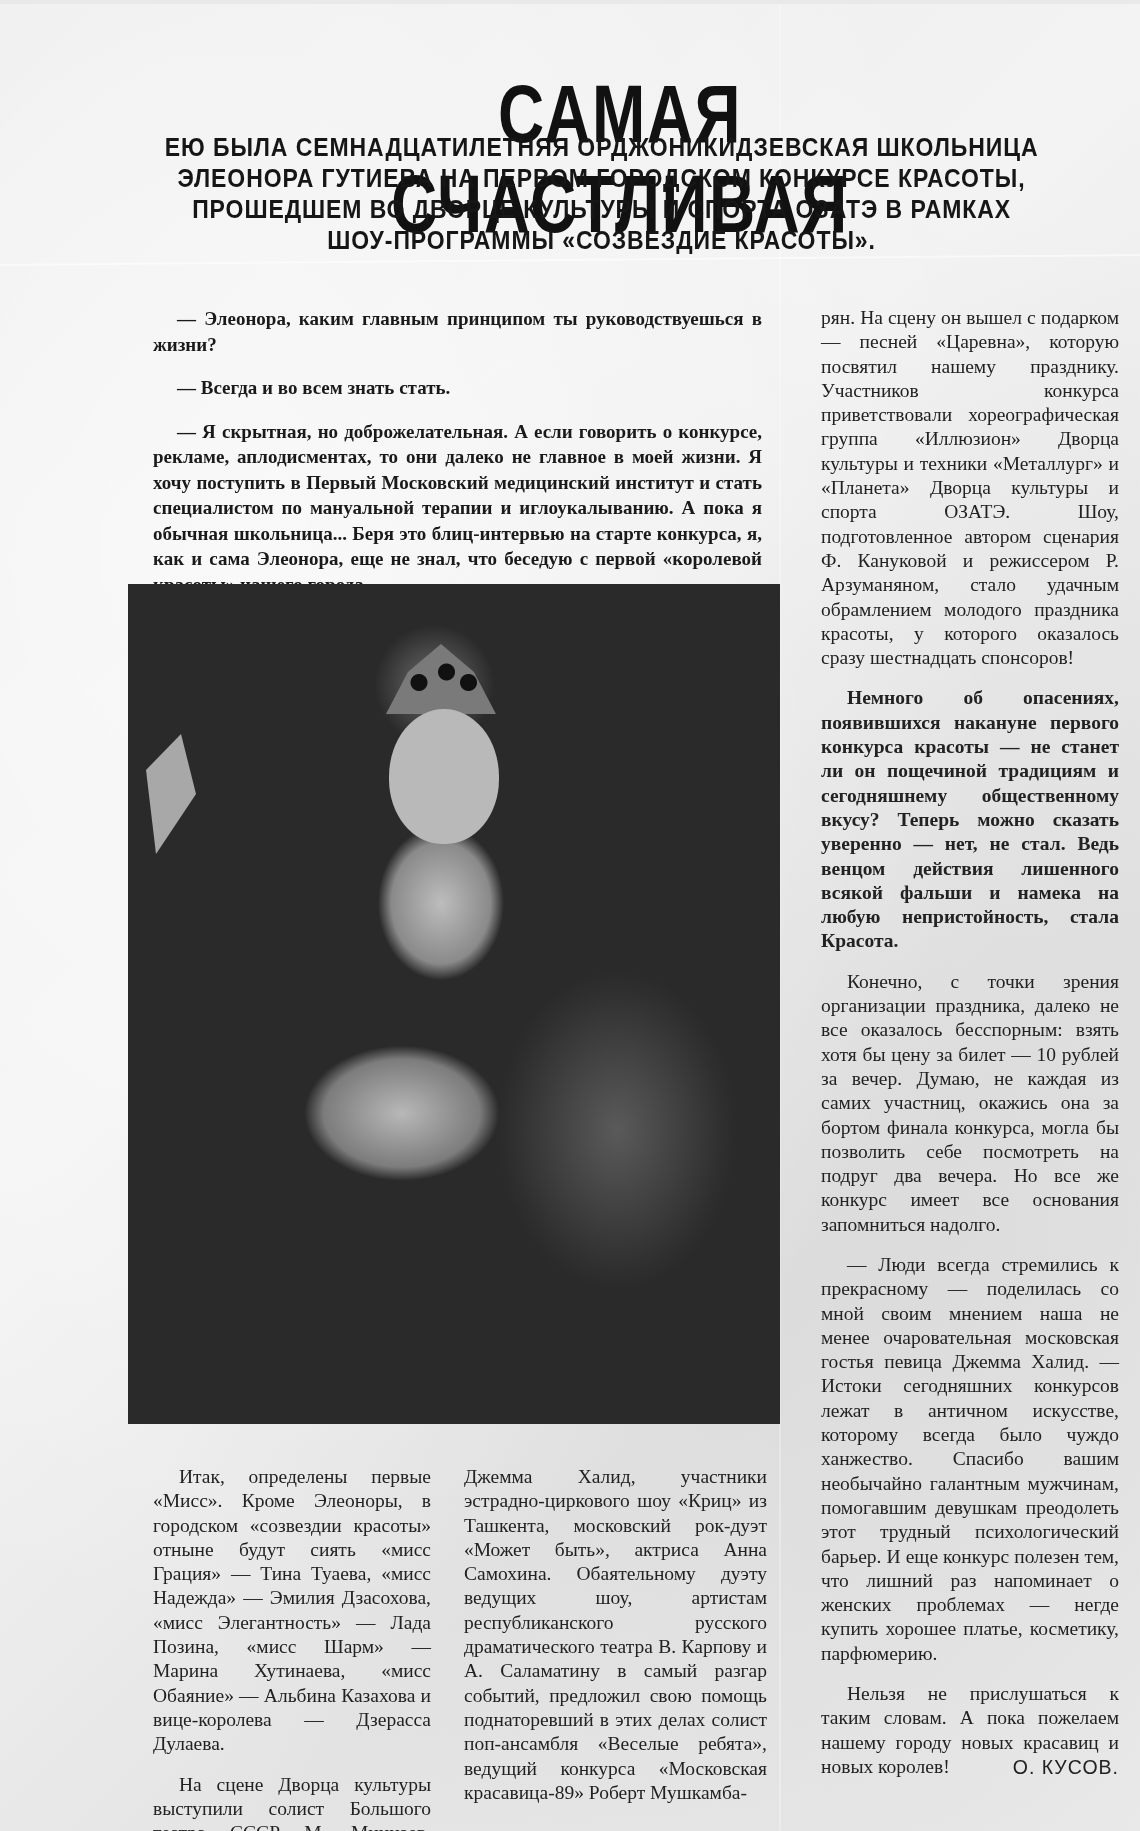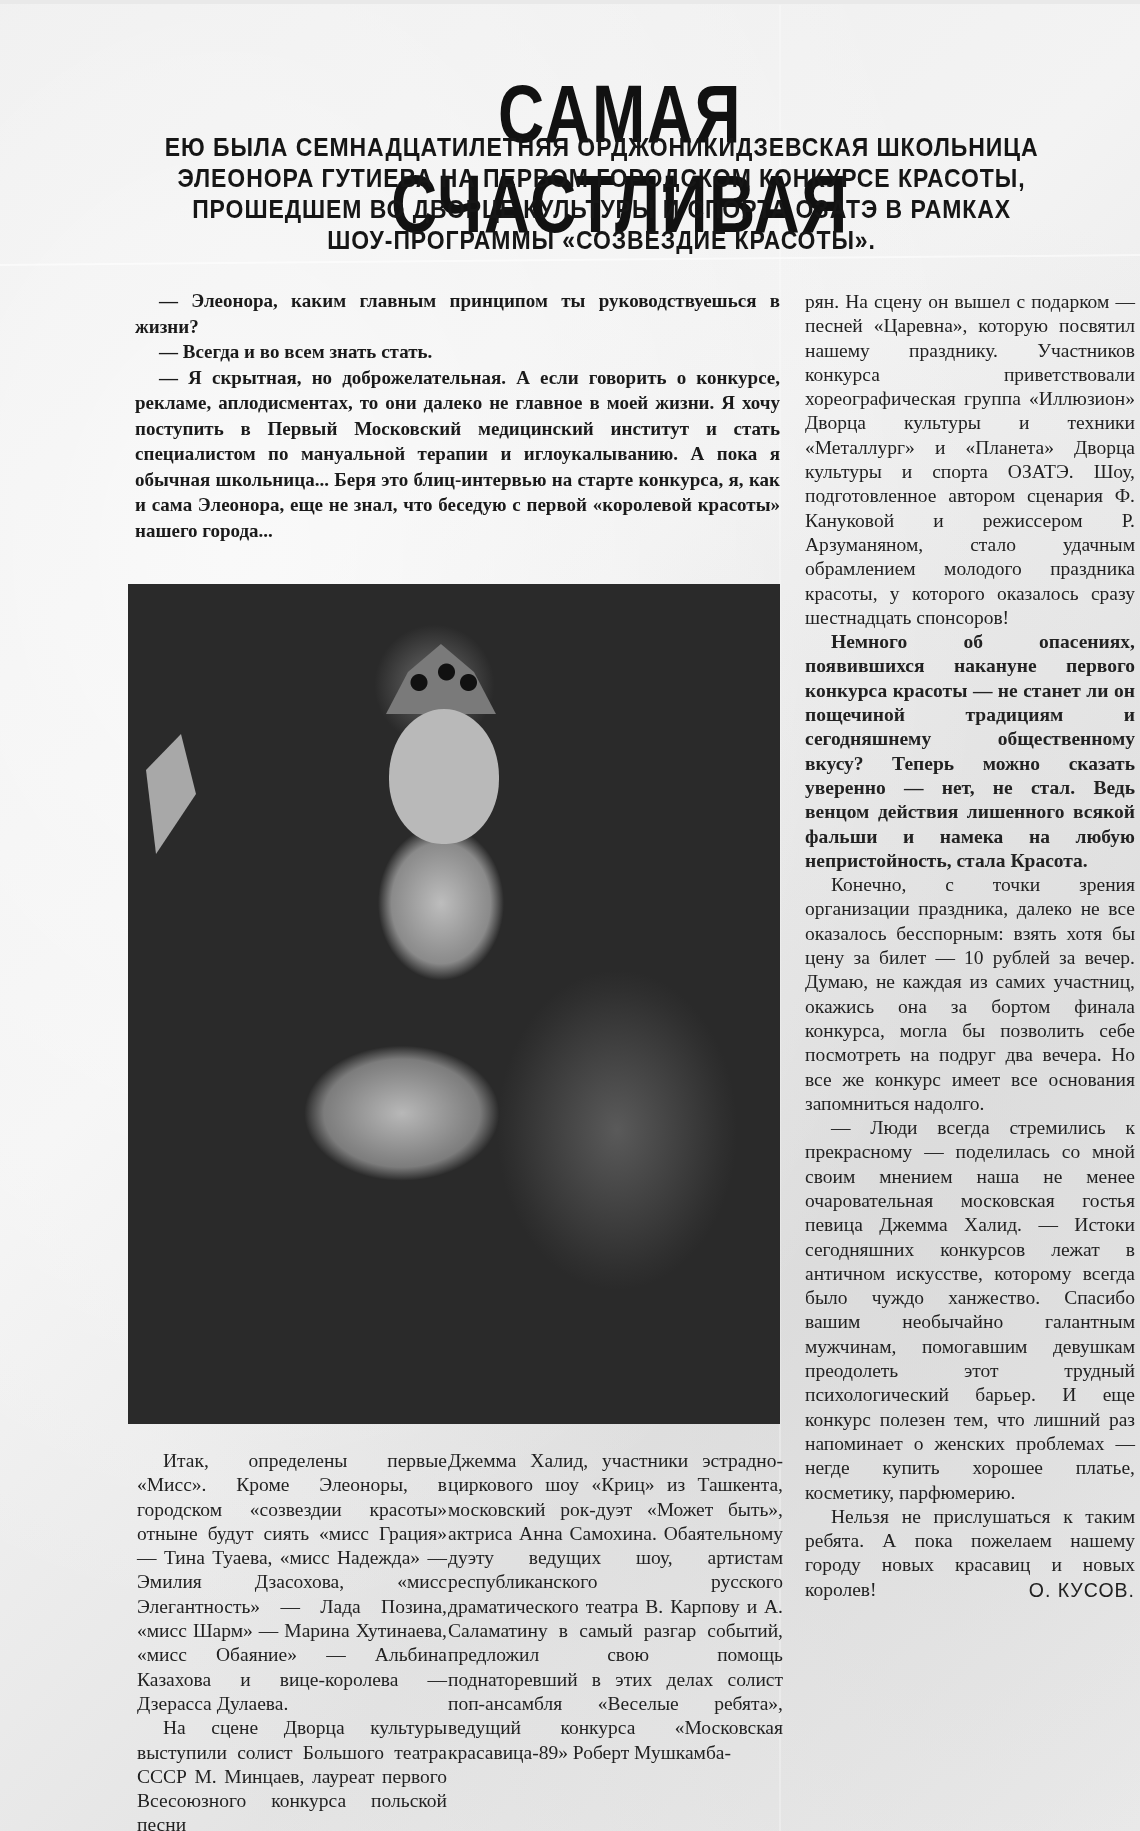--- a/index.html
+++ b/index.html
@@ -36,27 +36,27 @@
     text-align: center;
     color: #161616;
     transform: scaleX(0.92); transform-origin: left top;
     letter-spacing: 1px;
   }
   .interview {
     position: absolute; left: 135px; top: 284px; width: 645px;
     font-size: 19px; line-height: 25.5px; font-weight: bold;
     text-align: justify; color: #1a1a1a;
   }
-  .interview p { margin: 0; text-indent: 24px; }
+  .interview p { margin: 18px; text-indent: 24px; }
   .col {
     position: absolute;
     font-size: 19.5px; line-height: 24.3px;
     text-align: justify; color: #222;
   }
-  .col p { margin: 0; text-indent: 26px; }
+  .col p { margin: 16px; text-indent: 26px; }
   .col p.cont { text-indent: 0; }
   .col-right { left: 805px; top: 286px; width: 330px; }
   .col-b1 { left: 137px; top: 1445px; width: 310px; }
   .col-b2 { left: 448px; top: 1445px; width: 335px; }
   .photo {
     position: absolute; left: 128px; top: 580px; width: 652px; height: 840px;
     background:
       radial-gradient(ellipse 90px 110px at 48% 38%, #bdbdbd 0%, #8a8a8a 55%, rgba(0,0,0,0) 70%),
       radial-gradient(ellipse 130px 90px at 42% 63%, #b8b8b8 0%, #7c7c7c 60%, rgba(0,0,0,0) 75%),
       radial-gradient(ellipse 150px 200px at 75% 65%, #5a5a5a 0%, #2f2f2f 70%, rgba(0,0,0,0) 80%),
@@ -110,21 +110,21 @@
     <div class="crown"></div>
     <div class="face"></div>
   </div>
 
   <div class="col col-right">
     <p class="cont">рян. На сцену он вышел с подарком — песней «Царевна», которую посвятил нашему празднику. Участников конкурса приветствовали хореографическая группа «Иллюзион» Дворца культуры и техники «Металлург» и «Планета» Дворца культуры и спорта ОЗАТЭ. Шоу, подготовленное автором сценария Ф. Кануковой и режиссером Р. Арзуманяном, стало удачным обрамлением молодого праздника красоты, у которого оказалось сразу шестнадцать спонсоров!</p>
     <p style="font-weight:bold;">Немного об опасениях, появившихся накануне первого конкурса красоты — не станет ли он пощечиной традициям и сегодняшнему общественному вкусу? Теперь можно сказать уверенно — нет, не стал. Ведь венцом действия лишенного всякой фальши и намека на любую непристойность, стала Красота.</p>
     <p>Конечно, с точки зрения организации праздника, далеко не все оказалось бесспорным: взять хотя бы цену за билет — 10 рублей за вечер. Думаю, не каждая из самих участниц, окажись она за бортом финала конкурса, могла бы позволить себе посмотреть на подруг два вечера. Но все же конкурс имеет все основания запомниться надолго.</p>
     <p>— Люди всегда стремились к прекрасному — поделилась со мной своим мнением наша не менее очаровательная московская гостья певица Джемма Халид. — Истоки сегодняшних конкурсов лежат в античном искусстве, которому всегда было чуждо ханжество. Спасибо вашим необычайно галантным мужчинам, помогавшим девушкам преодолеть этот трудный психологический барьер. И еще конкурс полезен тем, что лишний раз напоминает о женских проблемах — негде купить хорошее платье, косметику, парфюмерию.</p>
     <p>
-      <span>Нельзя не прислушаться к таким ребята. А пока пожелаем нашему городу новых красавиц и новых королев!</span>
+      <span>Нельзя не прислушаться к таким словам. А пока пожелаем нашему городу новых красавиц и новых королев!</span>
       <span class="author" style="float:right;">О. КУСОВ.</span>
     </p>
   </div>
 
   <div class="col col-b1">
     <p>Итак, определены первые «Мисс». Кроме Элеоноры, в городском «созвездии красоты» отныне будут сиять «мисс Грация» — Тина Туаева, «мисс Надежда» — Эмилия Дзасохова, «мисс Элегантность» — Лада Позина, «мисс Шарм» — Марина Хутинаева, «мисс Обаяние» — Альбина Казахова и вице-королева — Дзерасса Дулаева.</p>
     <p>На сцене Дворца культуры выступили солист Большого театра СССР М. Минцаев, лауреат первого Всесоюзного конкурса польской песни</p>
   </div>
 
   <div class="col col-b2">

